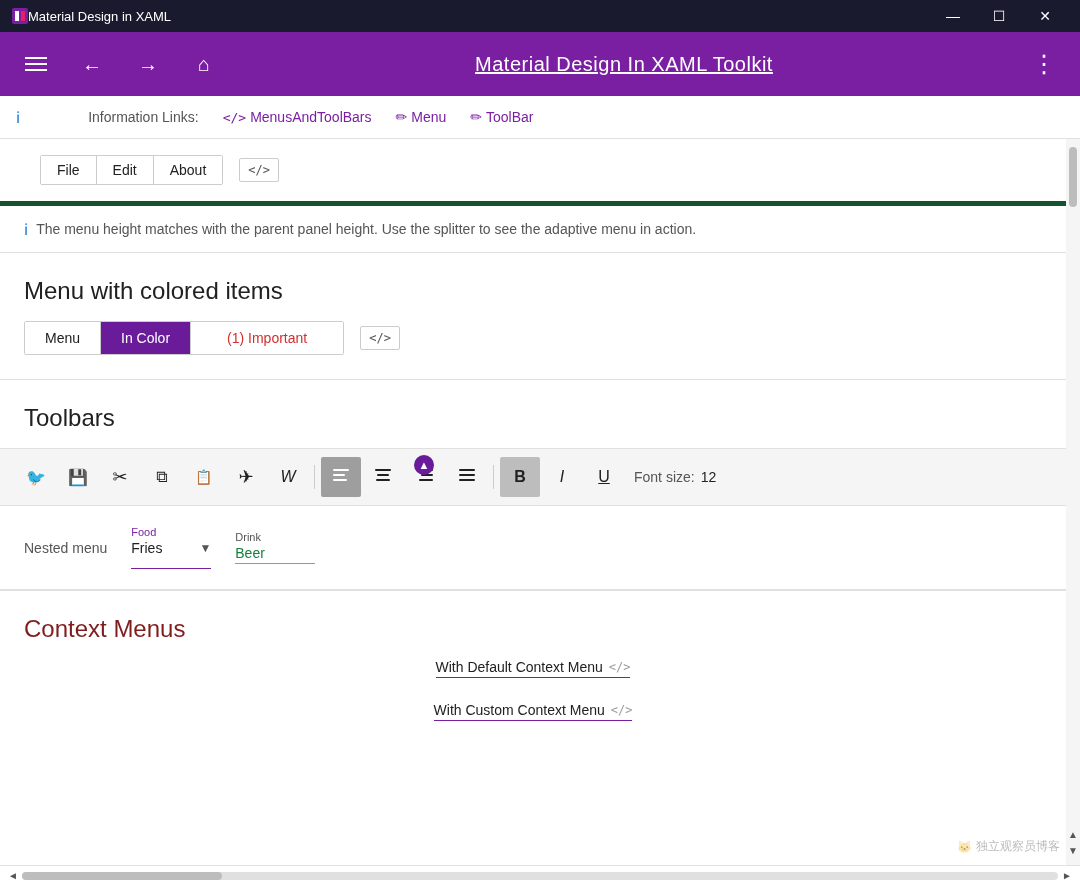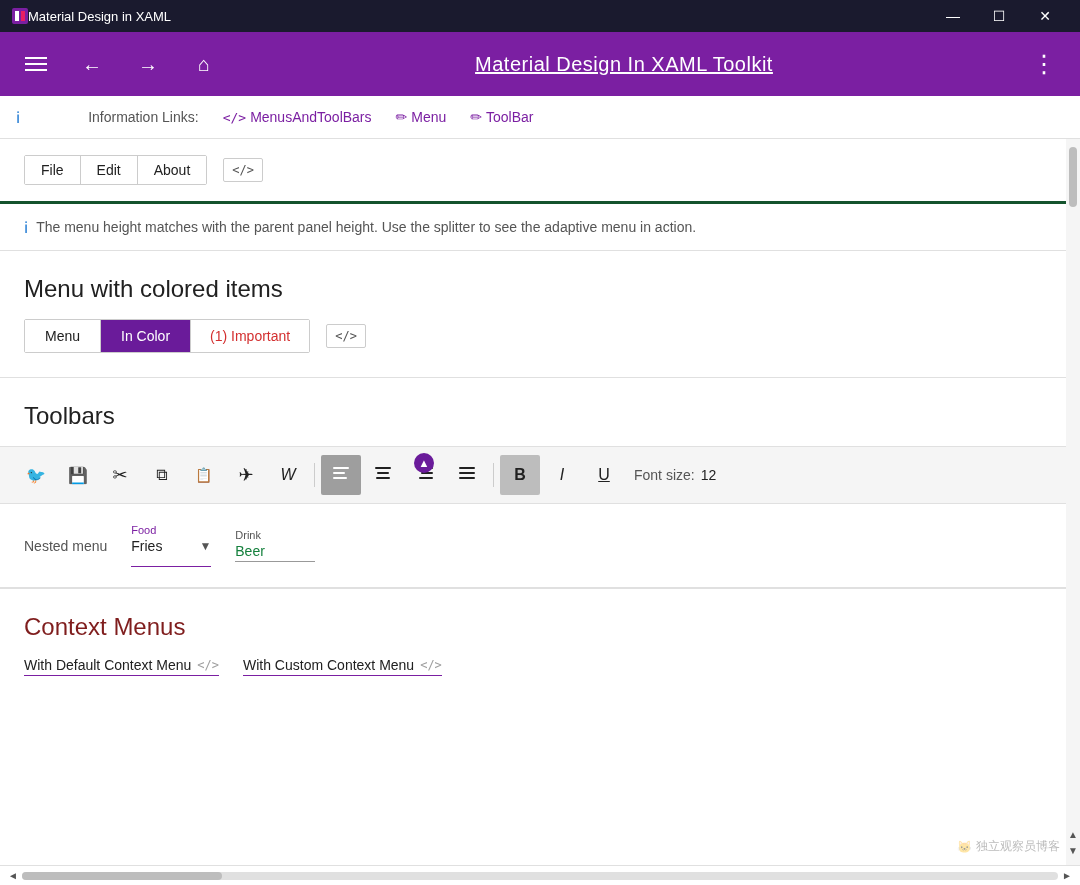--- a/index.html
+++ b/index.html
@@ -65,22 +65,22 @@
       flex: 1;
       overflow-y: auto;
       background: white;
       position: relative;
     }
 
     .content-inner { padding: 0 0 20px 0; margin-right: 14px; }
 
     
     .menu-section {
-      padding: 16px 24px;
-      border-bottom: 3px solid #14532d;
+      padding: 16px 40px;
+      border-bottom: 5px solid #14532d;
     }
 
     .menu-bar {
       display: flex;
       align-items: center;
       border: 1px solid #ccc;
       width: fit-content;
       border-radius: 2px;
     }
     .menu-item-btn {
@@ -150,21 +150,21 @@
       border-right: 1px solid #ccc;
       padding: 8px 20px;
       font-size: 14px;
       cursor: pointer;
       color: white;
       font-weight: 500;
     }
     .menu-important-btn {
       background: white;
       border: none;
-      padding: 8px 19px;
+      padding: 8px 36px;
       font-size: 14px;
       cursor: pointer;
       color: #d32f2f;
     }
 
     
     .toolbars-section {
       padding: 0 0 0 0;
       border-bottom: 1px solid #e0e0e0;
     }
@@ -243,21 +243,21 @@
     .dropdown-val { font-size: 14px; color: #212121; flex: 1; }
     .dropdown-arrow { font-size: 12px; color: #555; }
     .drink-container { display: flex; flex-direction: column; gap: 2px; min-width: 80px; }
     .drink-sub-label { font-size: 11px; color: #555; }
     .drink-row { display: flex; align-items: center; border-bottom: 1px solid #999; padding-bottom: 2px; }
     .drink-val { font-size: 14px; color: #15803d; flex: 1; }
 
     
     .context-section { padding: 24px 24px 0 24px; }
     .context-section-title { font-size: 24px; font-weight: 400; color: #7f1d1d; margin-bottom: 16px; }
-    .context-links { display: flex; align-items: center; gap: 24px; padding-bottom: 24px; }
+    .context-links { display: flex; align-items: center; gap: 24px; padding-bottom: 24px; flex-direction: column; }
 
     
     .bottom-bar {
       background: white;
       height: 20px;
       border-top: 1px solid #e0e0e0;
       flex-shrink: 0;
       display: flex;
       align-items: center;
     }

